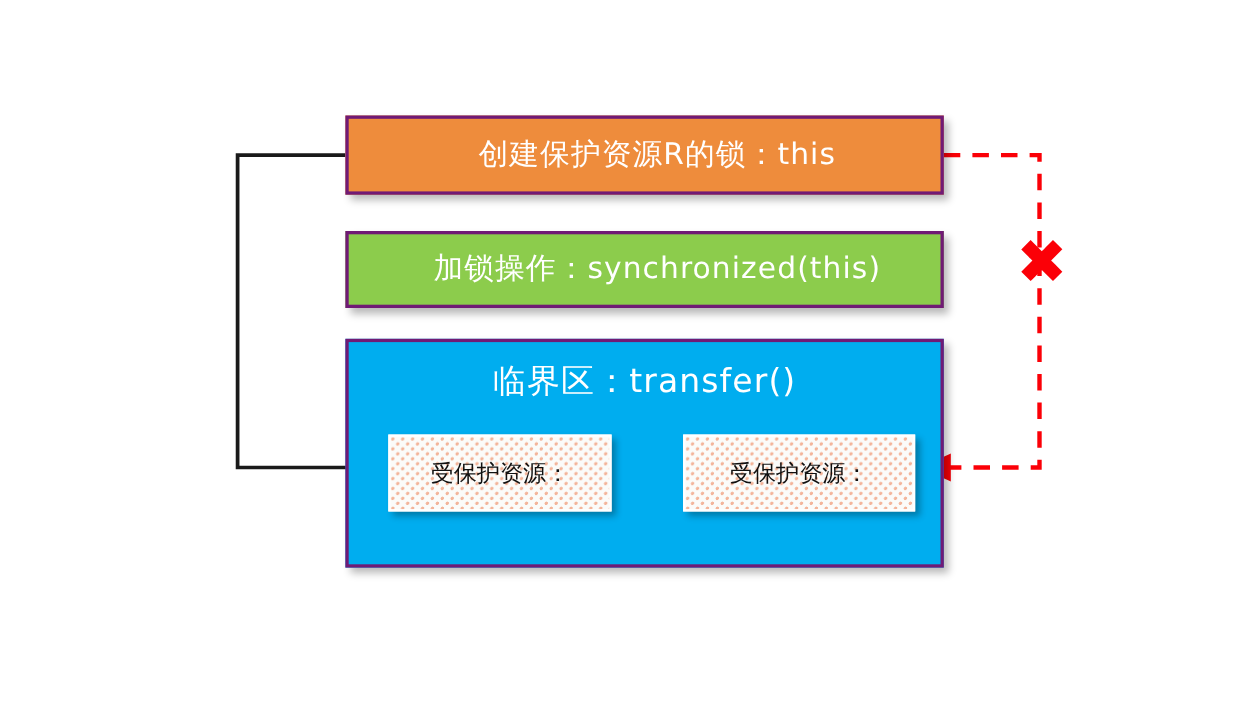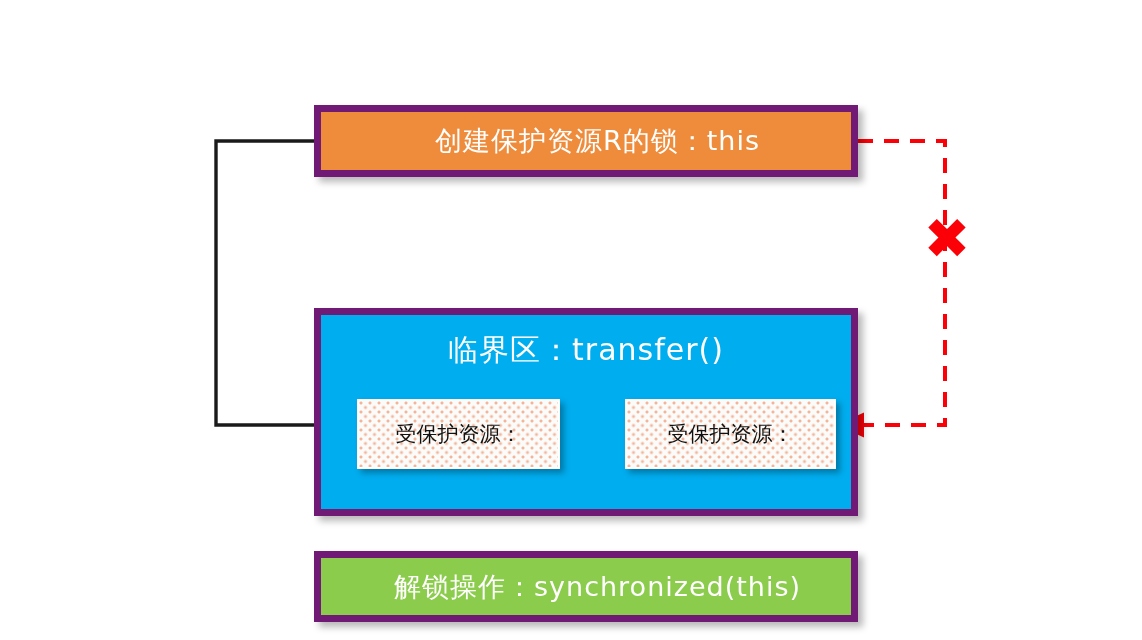--- a/index.html
+++ b/index.html
@@ -15,21 +15,21 @@
     width: 1142px;
     height: 640px;
     background: #ffffff;
     overflow: hidden;
   }
 
   
   .block {
     position: absolute;
     box-sizing: border-box;
-    border: 7px solid #701a75;
+    border: 3px solid #701a75;
     box-shadow: 5px 5px 7px rgba(0,0,0,0.28);
     display: flex;
     align-items: center;
     justify-content: center;
     padding-left: 23px;
   }
   .block-label {
     color: #ffffff;
     font-size: 27px;
     letter-spacing: 1px;
@@ -158,32 +158,32 @@
 
     <path d="M 314,141 L 216,141 L 216,425 L 344,425" fill="none" stroke="#1a1a1a" stroke-width="3.4" marker-end="url(#arrow-black)"></path>
 
     <path d="M 858,141 L 945,141 L 945,425 L 838,425" fill="none" stroke="#fb0007" stroke-width="4" stroke-dasharray="15 11" stroke-linecap="butt" marker-end="url(#arrow-red)"></path>
   </svg>
 
   <div class="block" id="box-create-lock">
     <span class="block-label">创建保护资源R的锁：this</span>
   </div>
 
+  <div class="block" id="box-lock-op">
+    <span class="block-label">加锁操作：synchronized(this)</span>
+  </div>
 
   <div class="block" id="box-critical-section">
     <span class="cs-title">临界区：transfer()</span>
 
     <div class="resource-box" id="resource-this">
       <span class="res-line">受保护资源：</span>
     </div>
 
     <div class="resource-box" id="resource-target">
       <span class="res-line">受保护资源：</span>
     </div>
   </div>
 
-  <div class="block" id="box-unlock-op">
-    <span class="block-label">解锁操作：synchronized(this)</span>
-  </div>
 
   <div id="x-mark">✖</div>
 
 </div>
 
 </body></html>

